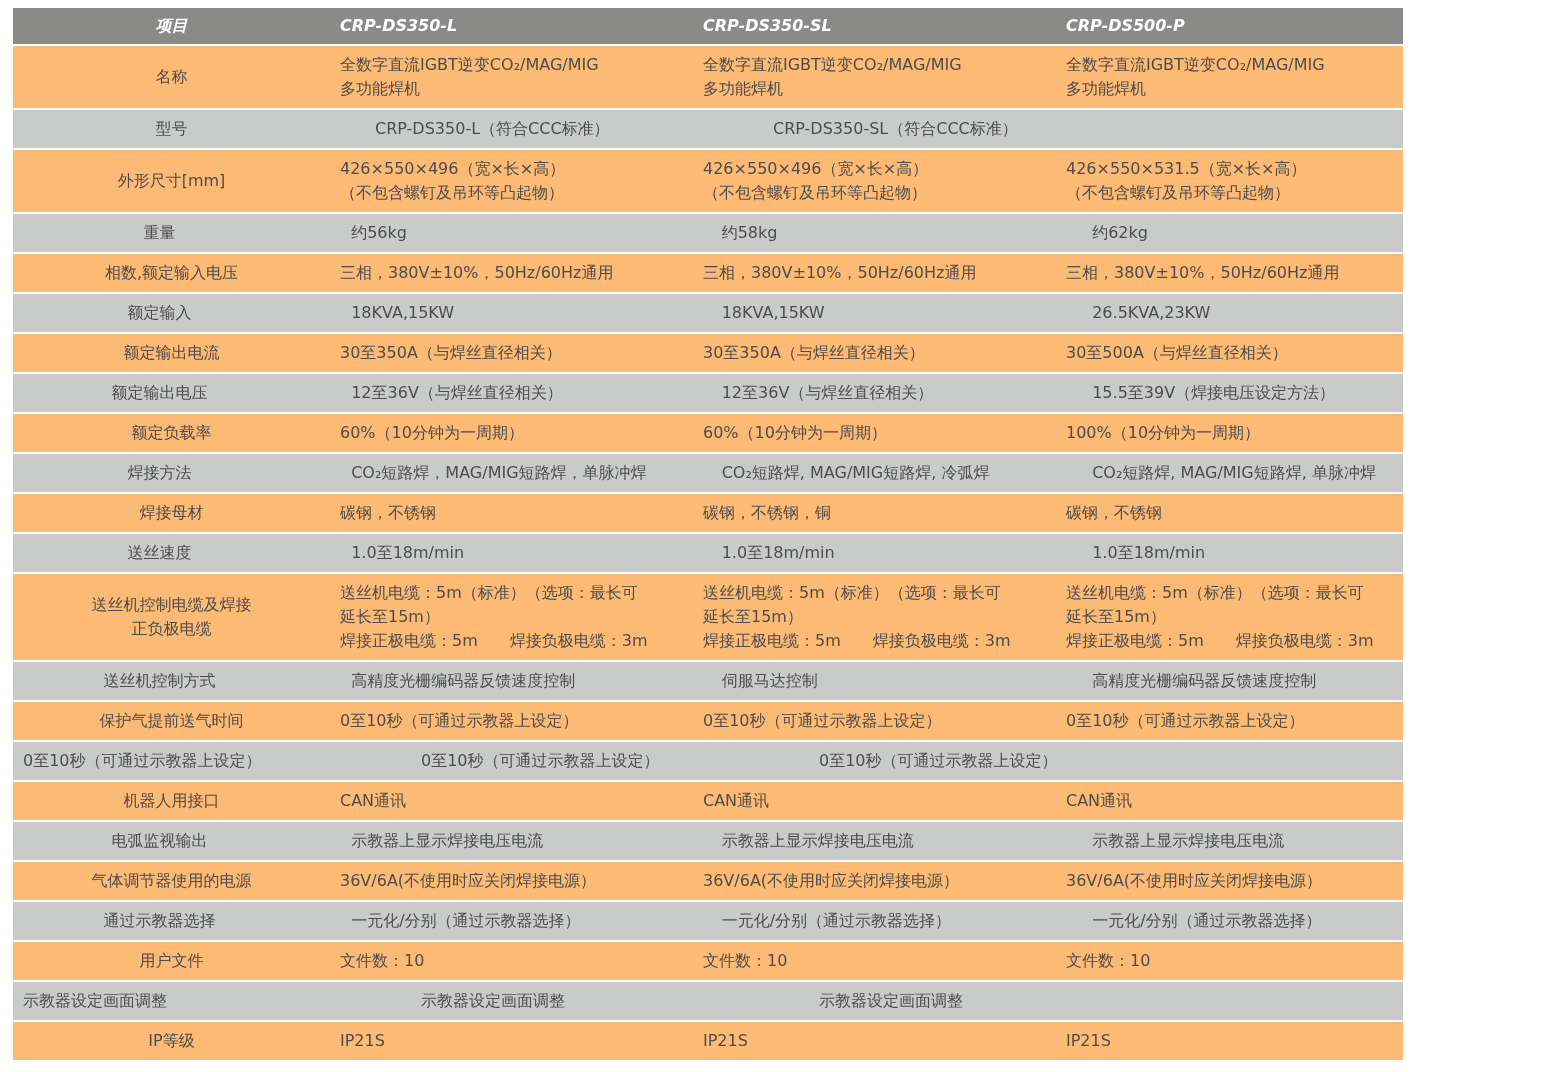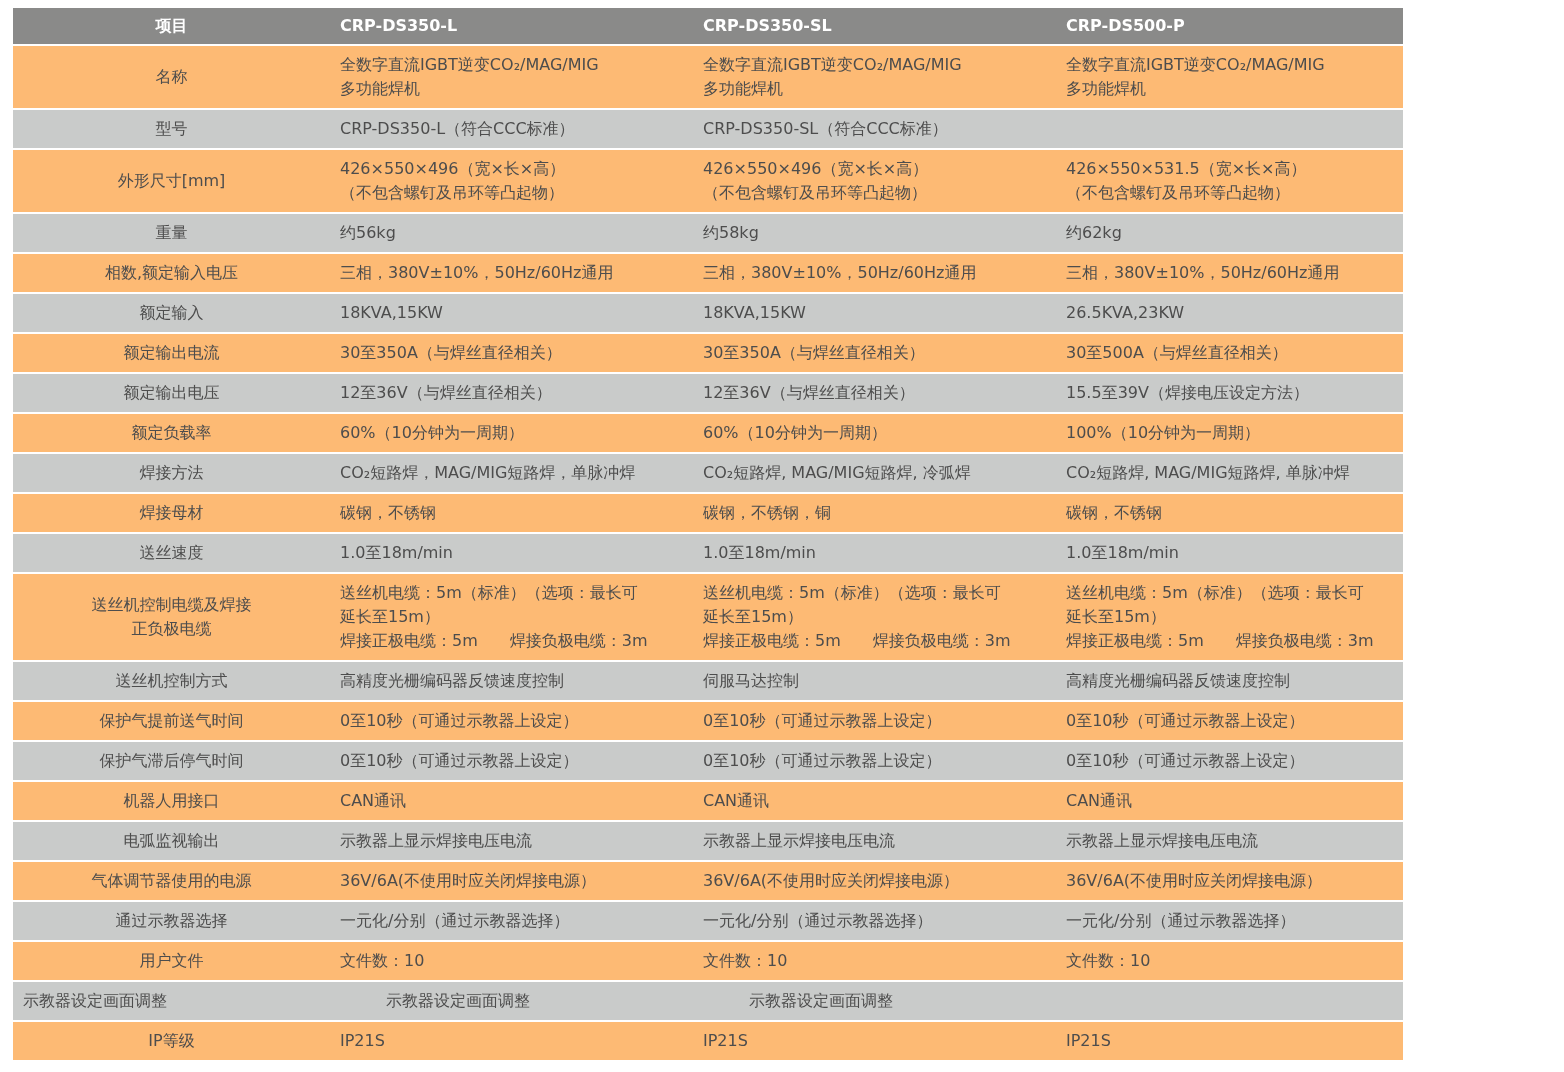--- a/index.html
+++ b/index.html
@@ -15,23 +15,23 @@
     position: absolute;
     left: 13px;
     top: 8px;
     width: 1390px;
   }
   .t-row {
     display: flex;
     align-items: stretch;
     margin-bottom: 2px;
   }
-  .t-row.header { background: #8A8A89; }
+  .t-row.header { background: #8A8A89; font-style: italic; }
   .t-row.light  { background: #fdba74; }
-  .t-row.dark   { background: #C9CBCA; }
+  .t-row.dark   { background: #C9CBCA; gap: 35px; }
   .cell {
     box-sizing: border-box;
     display: flex;
     align-items: center;
     padding: 7px 10px;
     font-size: 16px;
     line-height: 24px;
     color: #4d4d4d;
     white-space: pre-line;
     min-height: 38px;
@@ -173,21 +173,20 @@
   </div>
 
   <div class="t-row light">
     <div class="cell label">保护气提前送气时间</div>
     <div class="cell v1">0至10秒（可通过示教器上设定）</div>
     <div class="cell v2">0至10秒（可通过示教器上设定）</div>
     <div class="cell v3">0至10秒（可通过示教器上设定）</div>
   </div>
 
   <div class="t-row dark">
-    <div class="cell label">保护气滞后停气时间</div>
     <div class="cell v1">0至10秒（可通过示教器上设定）</div>
     <div class="cell v2">0至10秒（可通过示教器上设定）</div>
     <div class="cell v3">0至10秒（可通过示教器上设定）</div>
   </div>
 
   <div class="t-row light">
     <div class="cell label">机器人用接口</div>
     <div class="cell v1">CAN通讯</div>
     <div class="cell v2">CAN通讯</div>
     <div class="cell v3">CAN通讯</div>

